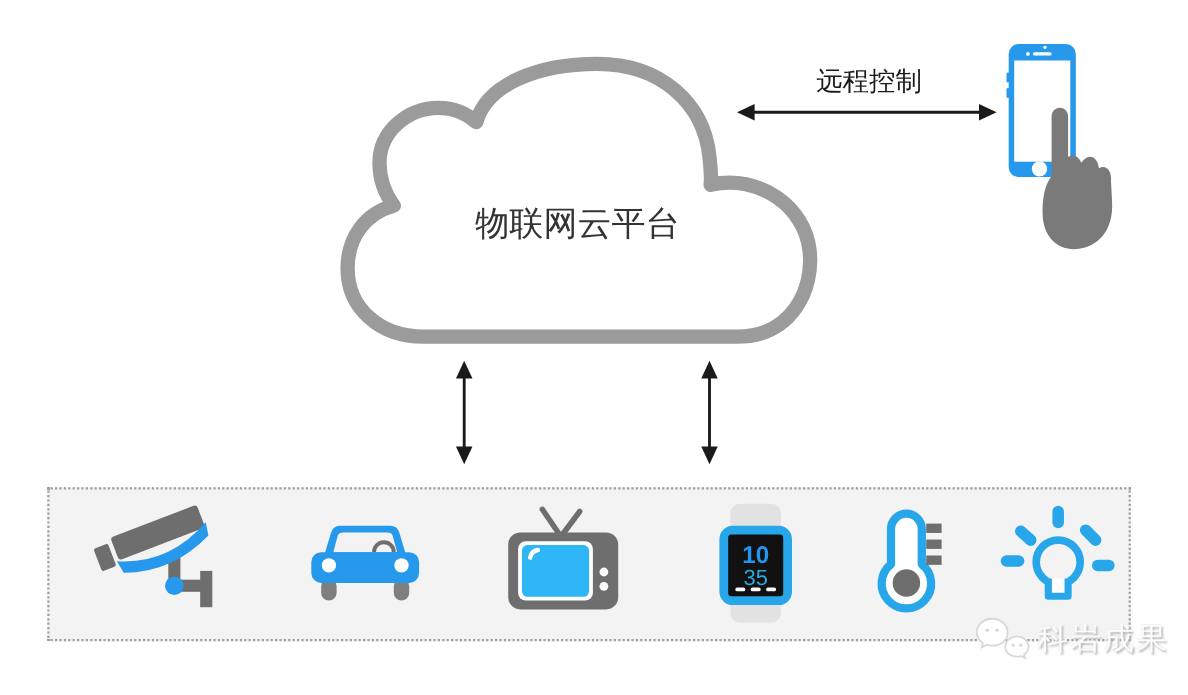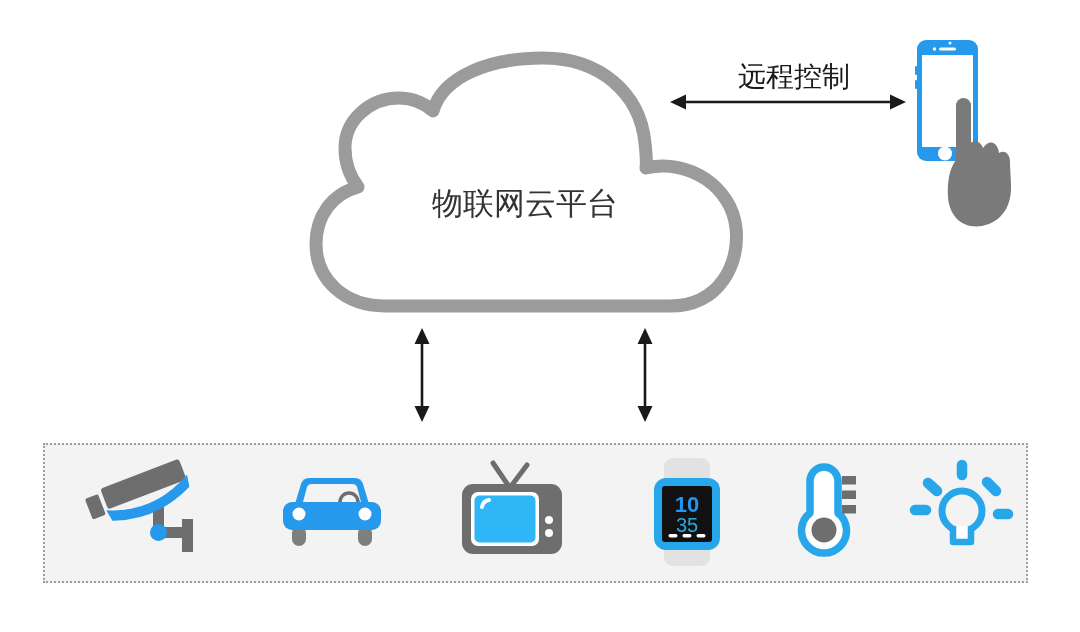--- a/index.html
+++ b/index.html
@@ -2,21 +2,21 @@
 <html><head>
 <meta charset="utf-8">
 <style>
   html,body{margin:0;padding:0;background:#ffffff;}
   #canvas{
     position:relative;width:1080px;height:632px;background:#ffffff;overflow:hidden;
     font-family:"Liberation Sans","DejaVu Sans",sans-serif;
   }
   .abs{position:absolute;}
   .label{
-    position:absolute;color:#1a1a1a;font-size:28px;line-height:1.1;
+    position:absolute;color:#1a1a1a;font-size:24px;line-height:1.1;
     text-align:center;white-space:nowrap;
   }
   svg{display:block;overflow:visible;}
   svg text{font-family:"Liberation Sans","DejaVu Sans",sans-serif;}
   .cloud-text{font-size:31px;fill:#333333;}
   .panel{
     position:absolute;left:43px;top:443px;width:985px;height:140px;
     background:#f3f3f3;border:2px dotted #9e9e9e;box-sizing:border-box;
   }
   .watermark{
@@ -137,14 +137,29 @@
     <path d="M45,68 L45,84 L63,84 L63,68" fill="#ffffff" stroke="#27A7EA" stroke-width="6.5" stroke-linejoin="round"></path>
     <g stroke="#27A7EA" stroke-width="10.5" stroke-linecap="round">
       <line x1="54" y1="7" x2="54" y2="17"></line>
       <line x1="20" y1="25" x2="29" y2="33"></line>
       <line x1="79" y1="24" x2="88" y2="33"></line>
       <line x1="7" y1="52" x2="18" y2="52"></line>
       <line x1="90" y1="56" x2="100" y2="56"></line>
     </g>
   </svg>
 
+  <div class="watermark">
+    <svg width="52" height="40" viewBox="0 0 52 40">
+      <path d="M30,14 C30,6.5 23.5,1.5 16,1.5 C8.5,1.5 2,6.5 2,14
+               C2,18 4,21.3 7.5,23.5 L6.5,27.5 L11,25.3
+               C12.6,25.8 14.2,26 16,26 C23.5,26 30,21.5 30,14 Z" fill="#ffffff" stroke="#d8d8d8" stroke-width="1.6"></path>
+      <circle cx="11.5" cy="12" r="1.6" fill="#d8d8d8"></circle>
+      <circle cx="20.5" cy="12" r="1.6" fill="#d8d8d8"></circle>
+      <path d="M28,27 C28,21.5 32.8,17.5 38.5,17.5 C44.2,17.5 49,21.5 49,27
+               C49,30 47.5,32.4 45,34 L45.8,37.2 L42.2,35.4
+               C41,35.7 39.8,35.9 38.5,35.9 C32.8,35.9 28,32.5 28,27 Z" fill="#ffffff" stroke="#d8d8d8" stroke-width="1.6"></path>
+      <circle cx="35" cy="25.5" r="1.5" fill="#d8d8d8"></circle>
+      <circle cx="42" cy="25.5" r="1.5" fill="#d8d8d8"></circle>
+    </svg>
+    <span class="watermark-text">科岩成果</span>
+  </div>
 
 </div>
 
 </body></html>

